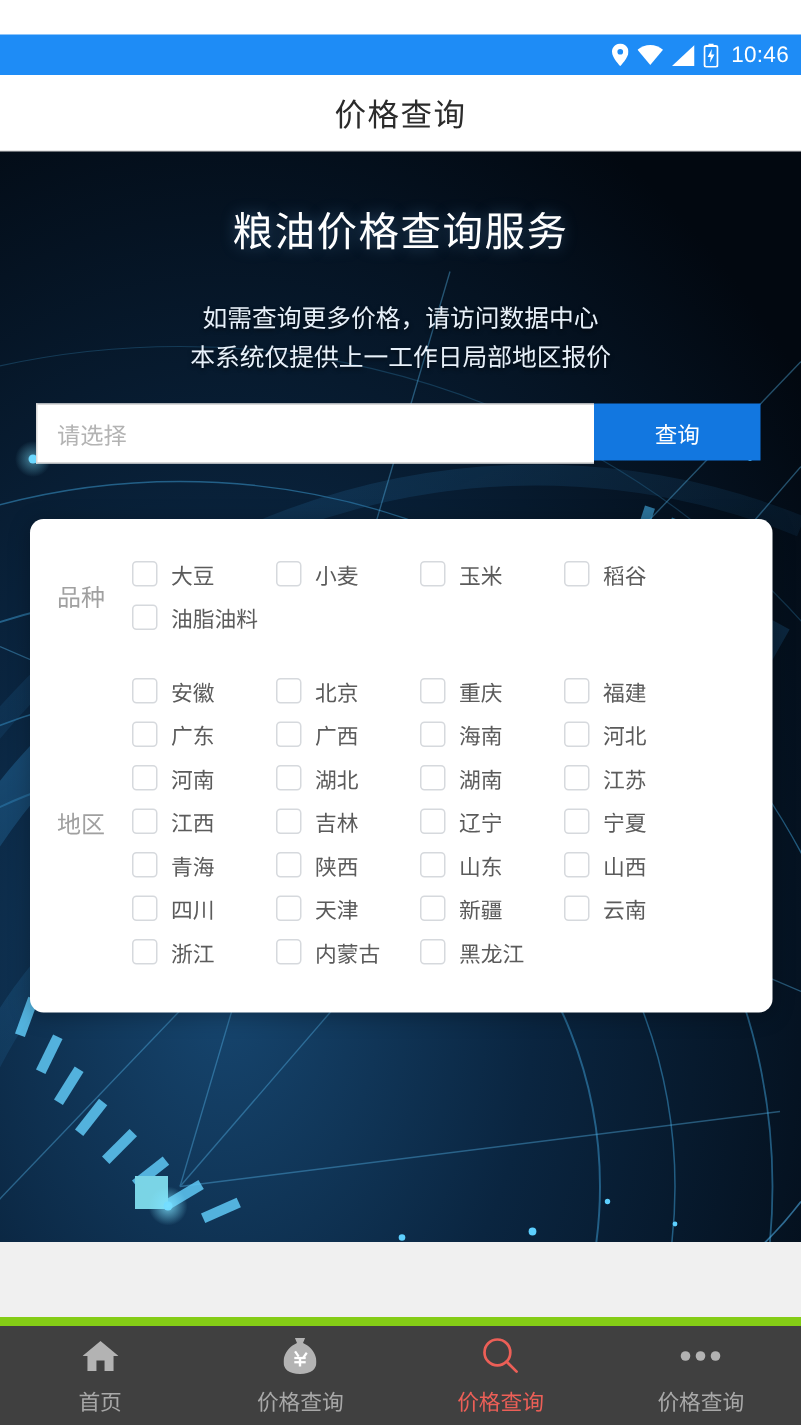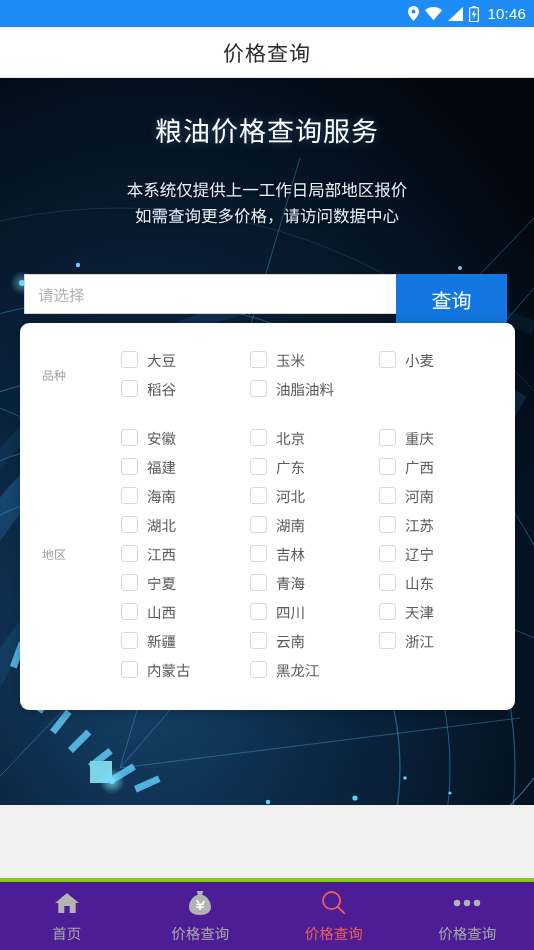--- a/index.html
+++ b/index.html
@@ -8,21 +8,21 @@
     font-family: "Liberation Sans", "DejaVu Sans", sans-serif;
     background: #ffffff;
     overflow: hidden;
   }
   #app { position: relative; width: 534px; height: 950px; display: flex; flex-direction: column; }
 
   
   .statusbar {
     height: 27px; background: #1e8cf6;
     display: flex; align-items: center; justify-content: flex-end;
-    padding-right: 8px; gap: 6px; flex: 0 0 auto;
+    padding-right: 8px; gap: 6px; flex: 0 0 auto; margin-top: 23px;
   }
   .statusbar .sb-ico { display: flex; align-items: center; }
   .sb-time { color: #fff; font-size: 15px; letter-spacing: .2px; margin-left: 2px; }
 
   
   .appbar {
     height: 51px; background: #ffffff; flex: 0 0 auto;
     display: flex; align-items: center; justify-content: center;
     border-bottom: 1px solid #e6e6e6;
   }
@@ -41,67 +41,67 @@
     letter-spacing: 1px; text-shadow: 0 0 10px rgba(120,190,255,.35);
   }
   .hero-sub {
     text-align: center; color: #e8f1fa; font-size: 16.5px;
     line-height: 26px; margin-top: 28px;
     text-shadow: 0 1px 3px rgba(0,0,0,.6);
   }
 
   
   .searchrow {
-    position: absolute; z-index: 6; left: 24px; right: 27px; top: 196px;
+    position: absolute; z-index: 6; left: 24px; right: 27px; top: 168px;
     display: flex; align-items: flex-start;
   }
   .search-input {
     flex: 1 1 auto; height: 40px; background: #fff;
     border: 1px solid #d9d9d9; border-right: none;
     display: flex; align-items: center; padding: 0 13px;
     font-size: 15.5px; color: #b3b3b3;
   }
   .search-btn {
-    flex: 0 0 111px; height: 50px; background: #1277e0;
-    color: #fff; font-size: 20px;
+    flex: 0 0 111px; height: 38px; background: #1277e0;
+    color: #fff; font-size: 15px;
     display: flex; align-items: center; justify-content: center;
     cursor: pointer; border: none; font-family: inherit;
   }
 
   
   .card {
     position: absolute; z-index: 6; left: 20px; top: 245px; width: 495px;
     background: #ffffff; border-radius: 9px;
     box-shadow: 0 2px 14px rgba(0,0,0,.28);
     padding: 22px 0 26px 0;
   }
   .frow { display: flex; align-items: flex-start; }
   .frow + .frow { margin-top: 20px; }
   .flabel {
-    flex: 0 0 68px; color: #a0a0a0; font-size: 12px;
+    flex: 0 0 68px; color: #a0a0a0; font-size: 16px;
     display: flex; align-items: center; justify-content: center;
     align-self: center;
   }
   .fgrid { flex: 1 1 auto; display: flex; flex-wrap: wrap; }
   .fitem {
     width: 96px; display: flex; align-items: center; gap: 9px;
-    height: 29px; cursor: pointer; margin-left: 33px;
+    height: 29px; cursor: pointer;
   }
   .cbox {
     width: 17px; height: 17px; border: 1px solid #d6d9dd;
     border-radius: 3px; background: #fff; flex: 0 0 auto;
   }
   .cblabel { font-size: 14.5px; color: #5b5b5b; white-space: nowrap; }
 
   
   .filler { flex: 1 1 auto; background: #f0f0f0; }
 
   
   .tabbar {
-    flex: 0 0 72px; background: #4c1d95; border-top: 4px solid #84cc16;
+    flex: 0 0 72px; background: #404040; border-top: 6px solid #84cc16;
     display: flex; align-items: stretch;
   }
   .tab {
     flex: 1 1 0; display: flex; flex-direction: column;
     align-items: center; justify-content: center; gap: 6px; cursor: pointer;
   }
   .tab-ico { height: 26px; display: flex; align-items: center; justify-content: center; }
   .tab-label { font-size: 14.5px; color: #a8a8a8; }
   .tab.active .tab-label { color: #ec5f57; }
 </style>
@@ -224,46 +224,46 @@
       <g fill="#3e90c8" opacity="0.85">
         <circle cx="345" cy="797" r="11"></circle>
         <path d="M368 790 l 24 8 -24 8 z"></path>
       </g>
       <path d="M290 800 A 260 260 0 0 0 534 700" fill="none" stroke="#4ba6dd" stroke-width="1.2" opacity="0.6"></path>
     </svg>
 
     <div class="hero-content">
       <div class="hero-title">粮油价格查询服务</div>
       <div class="hero-sub">
+        <div>如需查询更多价格，请访问数据中心</div>
         <div>本系统仅提供上一工作日局部地区报价</div>
-        <div>如需查询更多价格，请访问数据中心</div>
       </div>
     </div>
 
     <div class="searchrow">
       <div class="search-input">请选择</div>
       <div class="search-btn">查询</div>
     </div>
 
     <div class="card">
       <div id="filter-rows">
           <div class="frow">
             <div class="flabel">品种</div>
             <div class="fgrid">
               <label class="fitem">
                 <span class="cbox"></span>
                 <span class="cblabel">大豆</span>
               </label>
               <label class="fitem">
                 <span class="cbox"></span>
+                <span class="cblabel">小麦</span>
+              </label>
+              <label class="fitem">
+                <span class="cbox"></span>
                 <span class="cblabel">玉米</span>
-              </label>
-              <label class="fitem">
-                <span class="cbox"></span>
-                <span class="cblabel">小麦</span>
               </label>
               <label class="fitem">
                 <span class="cbox"></span>
                 <span class="cblabel">稻谷</span>
               </label>
               <label class="fitem">
                 <span class="cbox"></span>
                 <span class="cblabel">油脂油料</span>
               </label>
             </div>
@@ -331,20 +331,24 @@
                 <span class="cbox"></span>
                 <span class="cblabel">辽宁</span>
               </label>
               <label class="fitem">
                 <span class="cbox"></span>
                 <span class="cblabel">宁夏</span>
               </label>
               <label class="fitem">
                 <span class="cbox"></span>
                 <span class="cblabel">青海</span>
+              </label>
+              <label class="fitem">
+                <span class="cbox"></span>
+                <span class="cblabel">陕西</span>
               </label>
               <label class="fitem">
                 <span class="cbox"></span>
                 <span class="cblabel">山东</span>
               </label>
               <label class="fitem">
                 <span class="cbox"></span>
                 <span class="cblabel">山西</span>
               </label>
               <label class="fitem">

